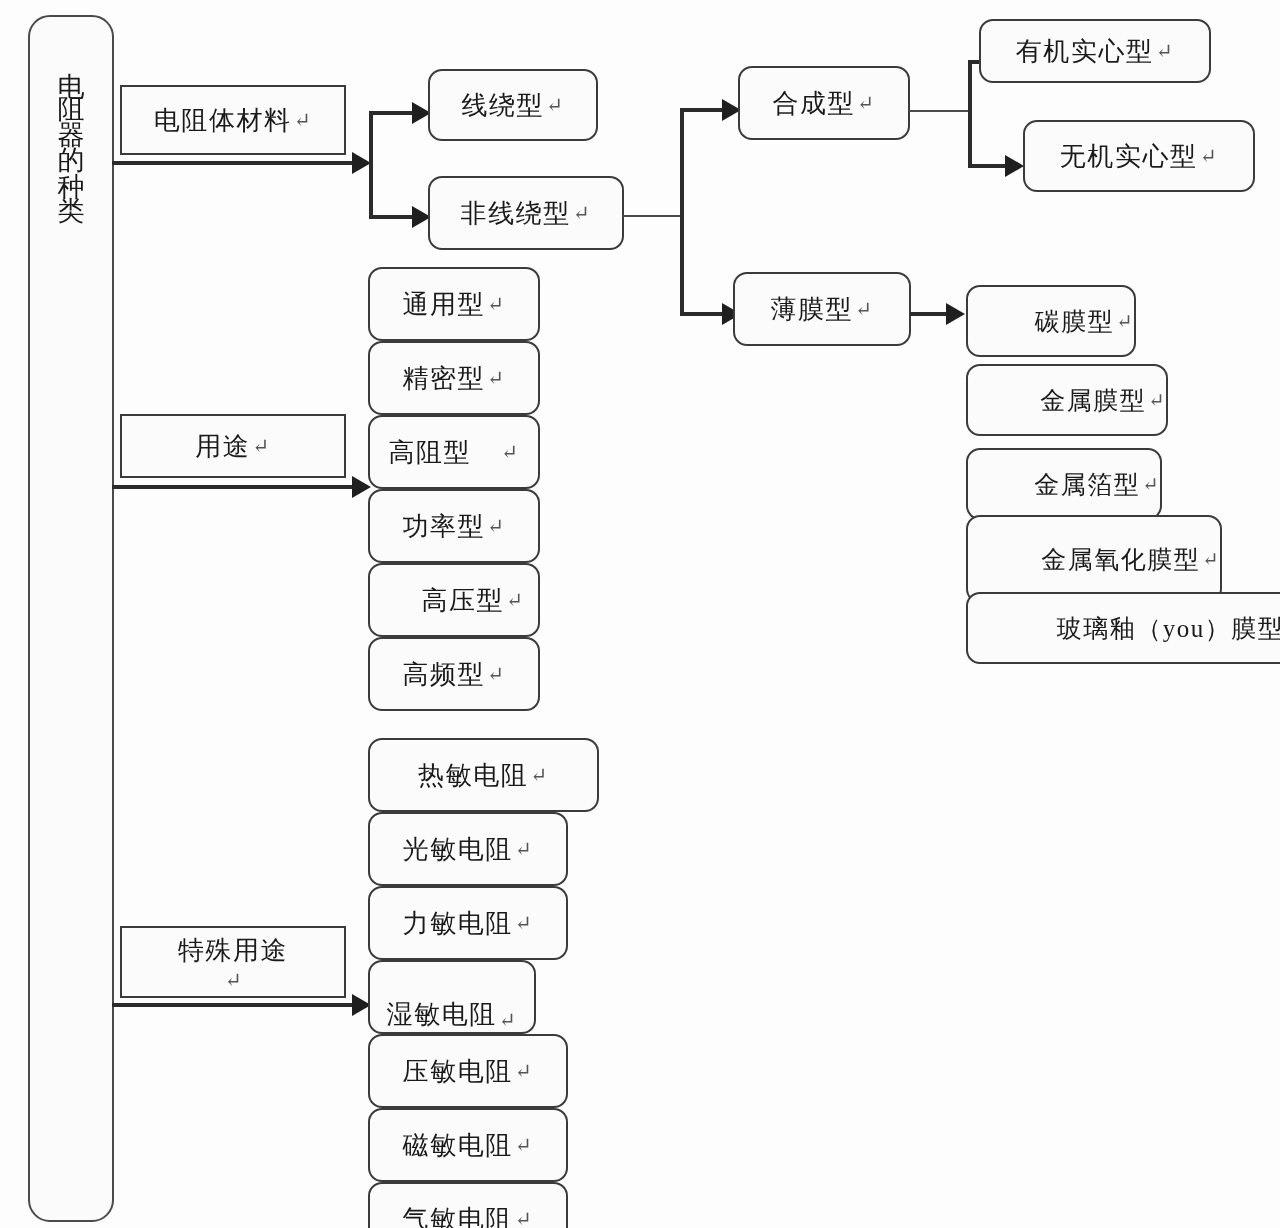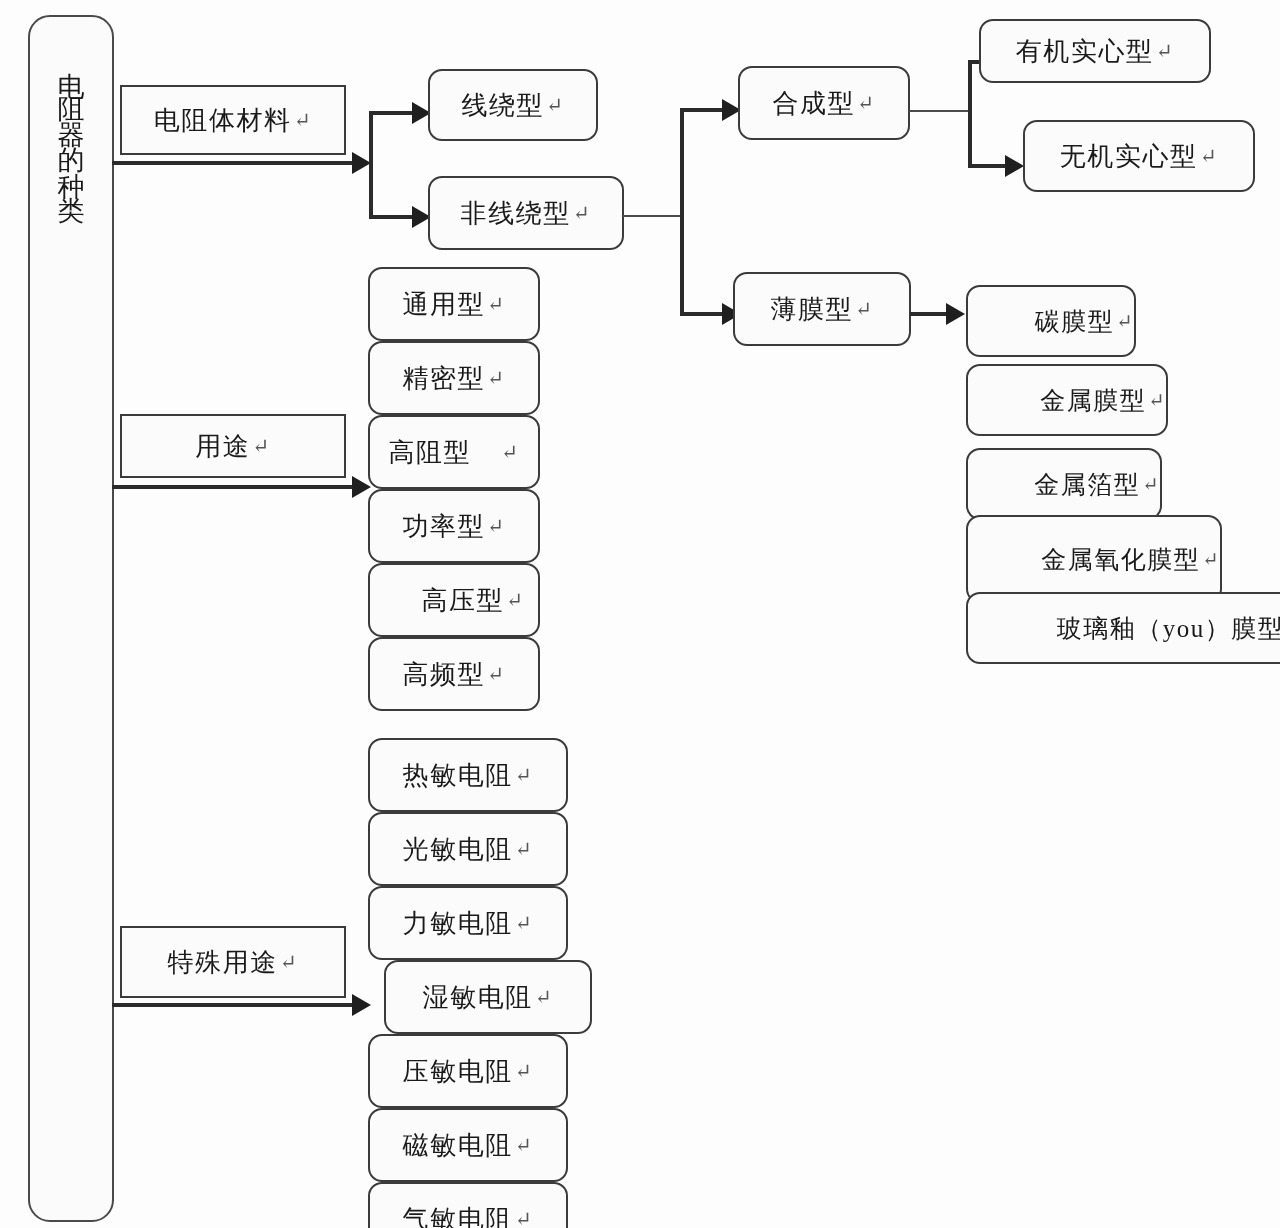--- a/index.html
+++ b/index.html
@@ -77,21 +77,21 @@
   <div class="node sharp center f26" style="left:120px;top:85px;width:226px;height:70px;">
     <span>电阻体材料</span>
       <span class="cr">↵</span>
   </div>
 
   <div class="node sharp center f26" style="left:120px;top:414px;width:226px;height:64px;">
     <span>用途</span>
       <span class="cr">↵</span>
   </div>
 
-  <div class="node sharp center f26" style="left:120px;top:926px;width:226px;height:72px;">
+  <div class="node sharp center f26" style="left:120px;top:926px;width:226px;height:72px;flex-direction:column;">
     <span>特殊用途</span>
       <span class="cr">↵</span>
   </div>
 
   <div class="hline" style="left:112px;top:161px;width:254px;"></div>
   <div class="arrowhead" style="left:352px;top:152px;"></div>
 
   <div class="hline" style="left:112px;top:485px;width:254px;"></div>
   <div class="arrowhead" style="left:352px;top:476px;"></div>
 
@@ -194,33 +194,33 @@
   </div>
   <div class="node round center f26" style="left:368px;top:563px;width:172px;height:74px;padding-left:38px;">
     <span>高压型</span>
       <span class="cr">↵</span>
   </div>
   <div class="node round center f26" style="left:368px;top:637px;width:172px;height:74px;">
     <span>高频型</span>
       <span class="cr">↵</span>
   </div>
 
-  <div class="node round center f26" style="left:368px;top:738px;width:200px;height:74px;">
+  <div class="node round center f26" style="left:368px;top:738px;width:231px;height:74px;">
     <span>热敏电阻</span>
       <span class="cr">↵</span>
   </div>
   <div class="node round center f26" style="left:368px;top:812px;width:200px;height:74px;">
     <span>光敏电阻</span>
       <span class="cr">↵</span>
   </div>
   <div class="node round center f26" style="left:368px;top:886px;width:200px;height:74px;">
     <span>力敏电阻</span>
       <span class="cr">↵</span>
   </div>
-  <div class="node round center f26" style="left:384px;top:960px;width:208px;height:74px;">
+  <div class="node round center f26" style="left:368px;top:960px;width:168px;height:74px;align-items:flex-end;">
     <span>湿敏电阻</span>
       <span class="cr">↵</span>
   </div>
   <div class="node round center f26" style="left:368px;top:1034px;width:200px;height:74px;">
     <span>压敏电阻</span>
       <span class="cr">↵</span>
   </div>
   <div class="node round center f26" style="left:368px;top:1108px;width:200px;height:74px;">
     <span>磁敏电阻</span>
       <span class="cr">↵</span>

